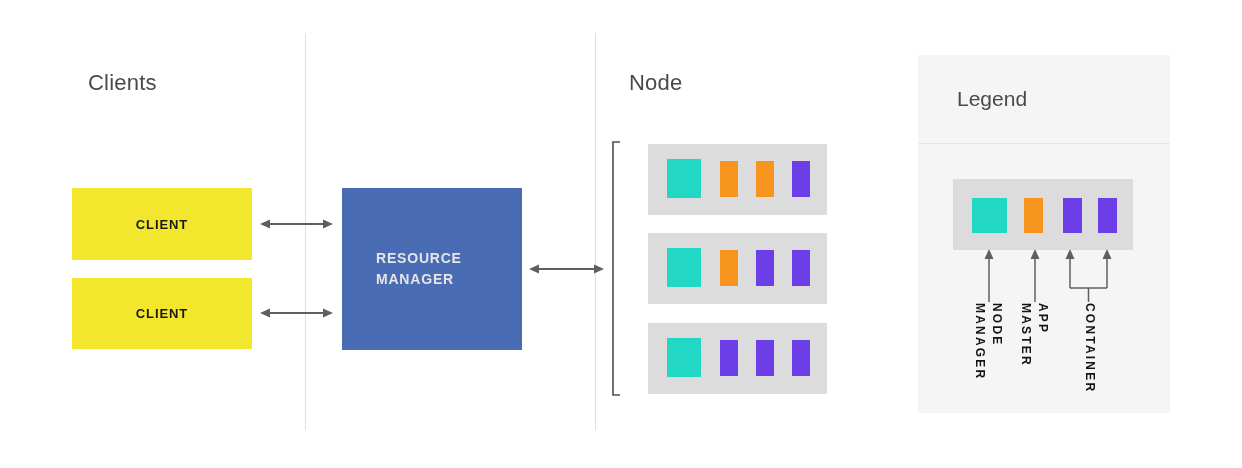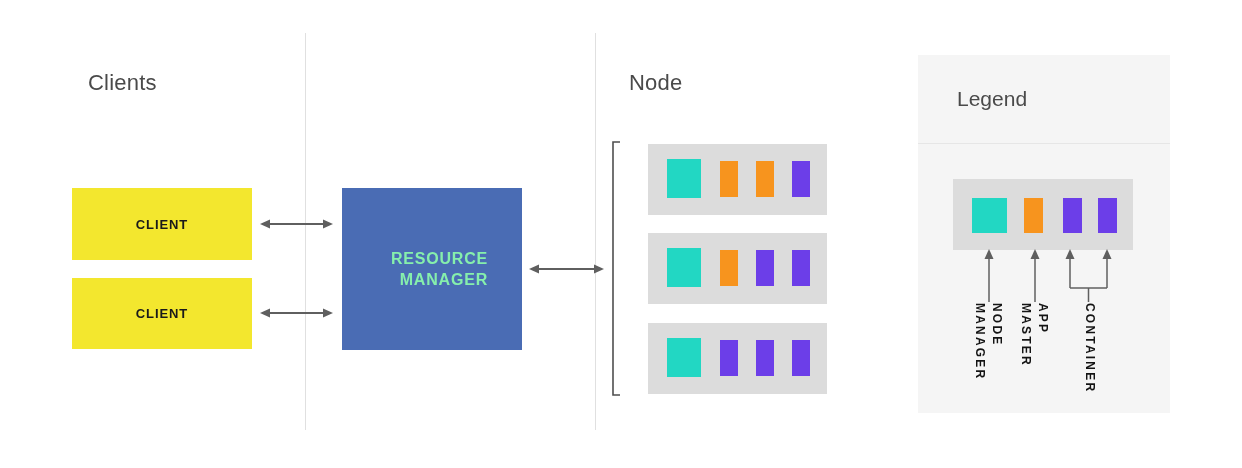--- a/index.html
+++ b/index.html
@@ -22,22 +22,22 @@
   }
   .client-box .box-label {
     font-size:13px; font-weight:700; letter-spacing:0.9px; color:#1a1a1a;
   }
 
   .rm-box {
     position:absolute; left:342px; top:188px; width:180px; height:162px;
     display:flex; align-items:center; justify-content:center;
   }
   .rm-box .box-label {
-    width:112px; text-align:right;
-    font-size:16px; font-weight:700; letter-spacing:0.8px; line-height:21px; color:#86efac;
+    width:112px; text-align:left;
+    font-size:14px; font-weight:700; letter-spacing:0.8px; line-height:21px; color:#e5e5e5;
   }
 
   .node-box {
     position:absolute; left:648px; width:179px; height:71px;
   }
   .node-box .sw-teal   { position:absolute; left:19px;  top:15px; width:34px; height:39px; }
   .node-box .sw-1      { position:absolute; left:72px;  top:17px; width:18px; height:36px; }
   .node-box .sw-2      { position:absolute; left:108px; top:17px; width:18px; height:36px; }
   .node-box .sw-3      { position:absolute; left:144px; top:17px; width:18px; height:36px; }
 

